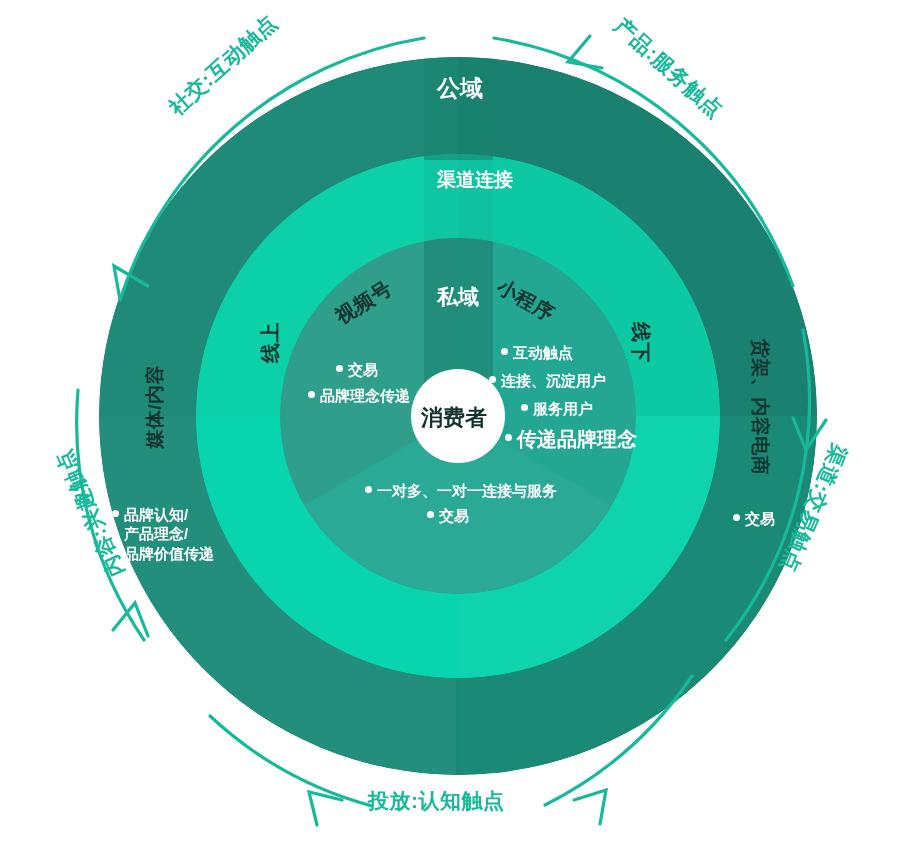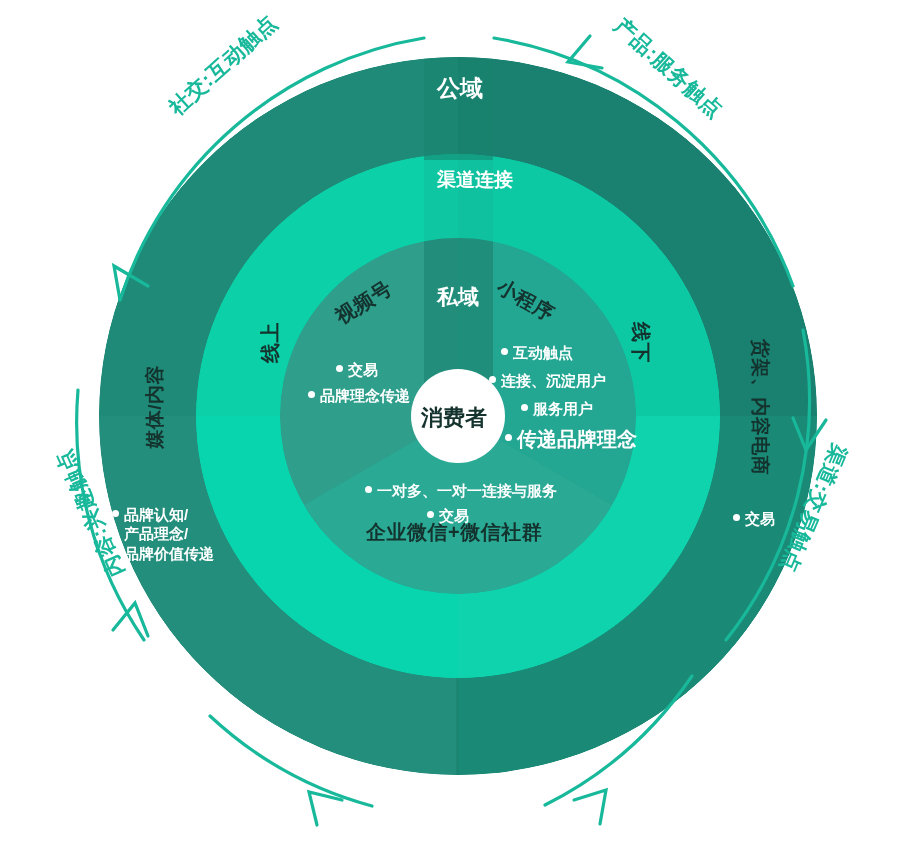--- a/index.html
+++ b/index.html
@@ -142,23 +142,20 @@
   </div>
 
   <div class="lbl dark" style="left:333px;top:290px;font-size:20px;transform:rotate(-32deg);">
     <span>视频号</span>
   </div>
 
   <div class="lbl dark" style="left:495px;top:288px;font-size:20px;transform:rotate(30deg);">
     <span>小程序</span>
   </div>
 
-  <div class="lbl dark" style="left:366px;top:520px;font-size:20px;">
-    <span>企业微信+微信社群</span>
-  </div>
 
   <div class="center-label" style="left:421px;top:403px;font-size:22px;">
     <span>消费者</span>
   </div>
 
   <div class="bullet" style="left:336px;top:360px;font-size:15px;">
     <span class="dot"></span><span class="txt">交易</span>
   </div>
   <div class="bullet" style="left:308px;top:386px;font-size:15px;">
     <span class="dot"></span><span class="txt">品牌理念传递</span>
@@ -199,18 +196,21 @@
   </div>
 
   <div class="lbl brand" style="left:600px;top:55px;font-size:21px;transform:rotate(42deg);">
     <span>产品:服务触点</span>
   </div>
 
   <div class="lbl brand" style="left:745px;top:495px;font-size:21px;transform:rotate(113deg);">
     <span>渠道:交易触点</span>
   </div>
 
+  <div class="lbl brand" style="left:368px;top:788px;font-size:21px;">
+    <span>投放:认知触点</span>
+  </div>
 
   <div class="lbl brand" style="left:22px;top:500px;font-size:21px;transform:rotate(-114deg);">
     <span>内容:兴趣触点</span>
   </div>
 
 </div>
 
 </body></html>

